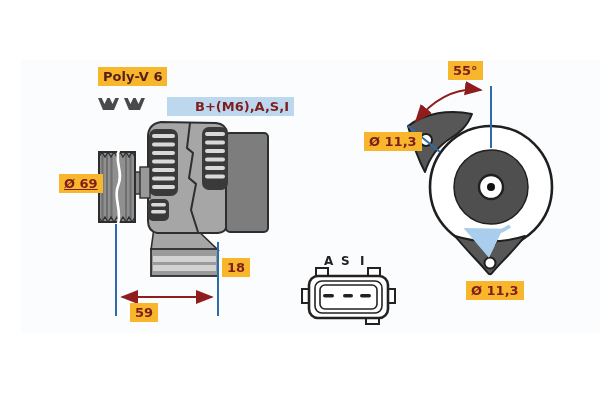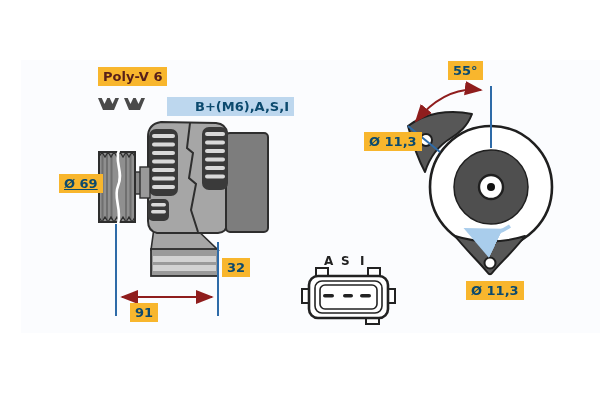--- a/index.html
+++ b/index.html
@@ -7,21 +7,21 @@
     position:relative;width:600px;height:400px;background:#ffffff;
     font-family:"DejaVu Sans","Liberation Sans",sans-serif;overflow:hidden;margin-left:21px;
   }
   #panel{
     position:absolute;left:0;top:60px;width:600px;height:273px;
     background:#fbfcfe;
   }
   svg{position:absolute;left:0;top:0;}
   .lbl{
     position:absolute;font-weight:bold;font-size:13px;line-height:17px;
-    color:#0c4a6e;background:#F8B62D;padding:1px 5px;white-space:nowrap;
+    color:#7f1d1d;background:#F8B62D;padding:1px 5px;white-space:nowrap;
   }
   .lbl.blue{background:#BDD7EE;}
   .lbl.red-text{color:#58201A;}
   .pin-letter{
     position:absolute;font-weight:bold;font-size:12px;color:#222;
     background:transparent;padding:0;
   }
 </style>
 </head>
 <body>
@@ -146,22 +146,22 @@
         <line x1="470" y1="86" x2="470" y2="148" stroke="#2E6BA8" stroke-width="2"></line>
         <line x1="387" y1="126" x2="419" y2="152" stroke="#2E6BA8" stroke-width="2"></line>
         <path d="M395 121 Q424 86 460 90" fill="none" stroke="#8F1D1D" stroke-width="2" marker-start="url(#arrR)" marker-end="url(#arrR)"></path>
       </g>
     </g>
   </svg>
 
   <div class="lbl red-text" style="left:77px;top:67px;">Poly-V 6</div>
   <div class="lbl blue" style="left:146px;top:97px;padding-left:28px;">B+(M6),A,S,I</div>
   <div class="lbl" style="left:38px;top:174px;text-decoration:underline;">Ø 69</div>
-  <div class="lbl" style="left:109px;top:303px;">91</div>
-  <div class="lbl" style="left:201px;top:258px;">32</div>
+  <div class="lbl" style="left:109px;top:303px;">59</div>
+  <div class="lbl" style="left:201px;top:258px;">18</div>
   <div class="lbl" style="left:427px;top:61px;">55°</div>
   <div class="lbl" style="left:343px;top:132px;">Ø 11,3</div>
   <div class="lbl" style="left:445px;top:281px;">Ø 11,3</div>
 
   <span class="pin-letter" style="left:303px;top:254px;">A</span>
   <span class="pin-letter" style="left:320px;top:254px;">S</span>
   <span class="pin-letter" style="left:339px;top:254px;">I</span>
 </div>
 
 </body></html>

